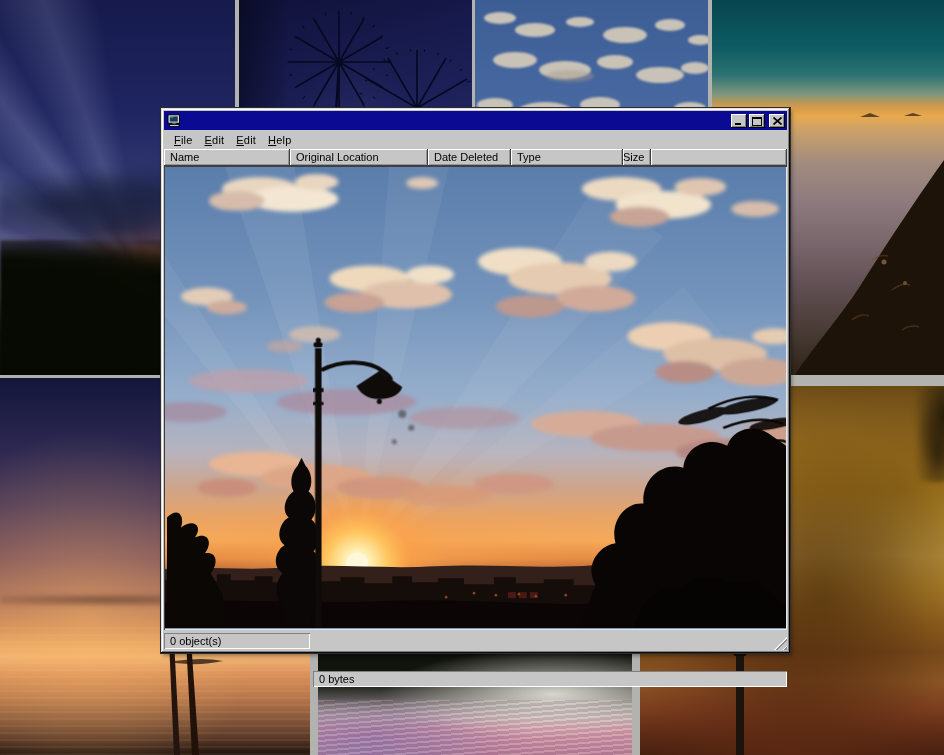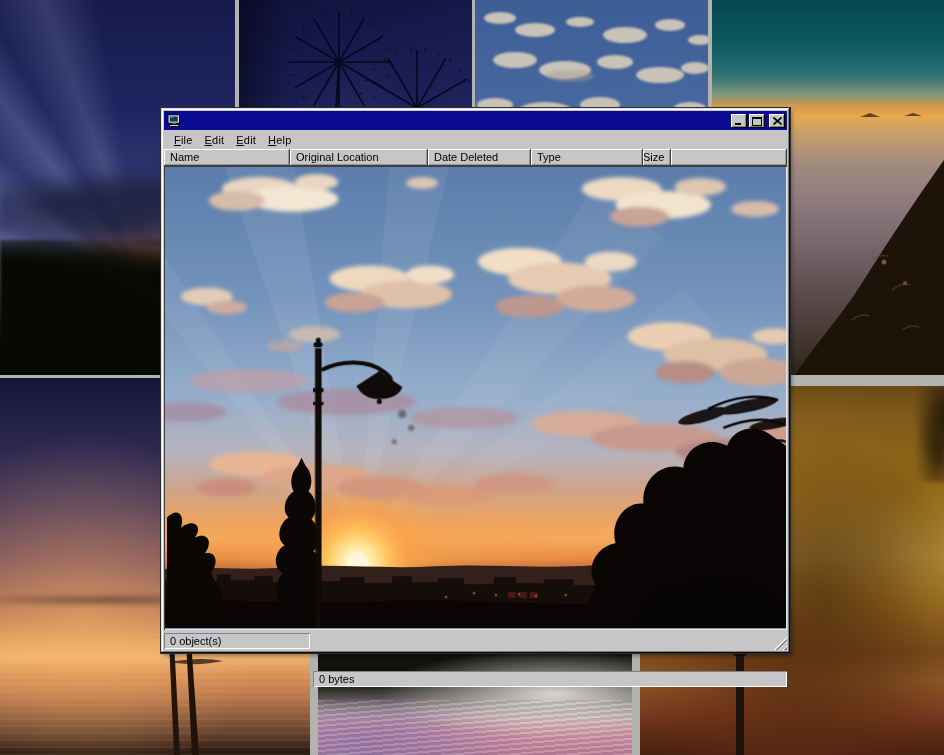--- a/index.html
+++ b/index.html
@@ -251,21 +251,21 @@
     <div id="menubar">
       <span class="menu-item">File</span>
       <span class="menu-item">Edit</span>
       <span class="menu-item">Edit</span>
       <span class="menu-item">Help</span>
     </div>
 
     <div id="headerrow">
       <div class="hcell" style="width:126px">Name</div>
       <div class="hcell" style="width:138px">Original Location</div>
-      <div class="hcell" style="width:103px">Date Deleted</div>
+      <div class="hcell" style="width:83px">Date Deleted</div>
       <div class="hcell" style="width:112px">Type</div>
       <div class="hcell num" style="width:28px">Size</div>
       <div class="hcell" style="flex:1"></div>
     </div>
 
     <div id="viewport">
       <svg viewBox="0 0 623 463" preserveAspectRatio="none">
         <defs>
           <linearGradient id="sky" x1="0" y1="0" x2="0" y2="1">
             <stop offset="0" stop-color="#5a7dab"></stop>

